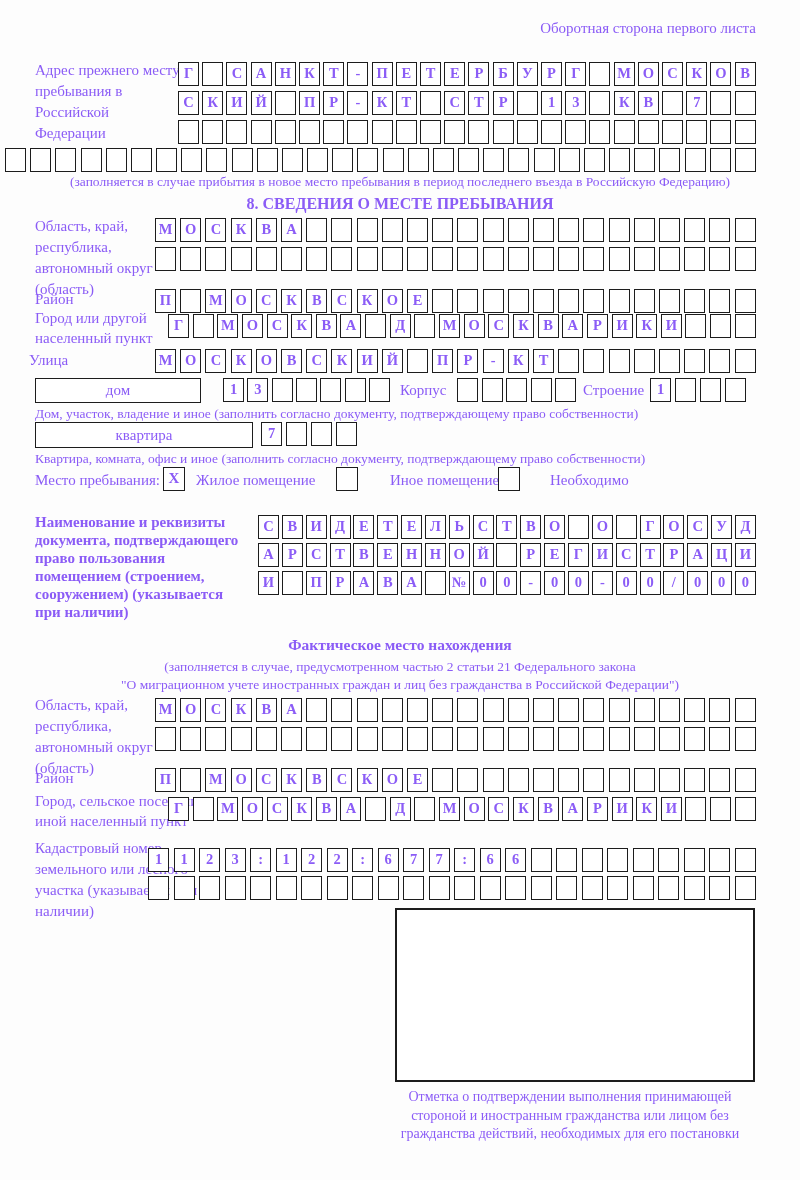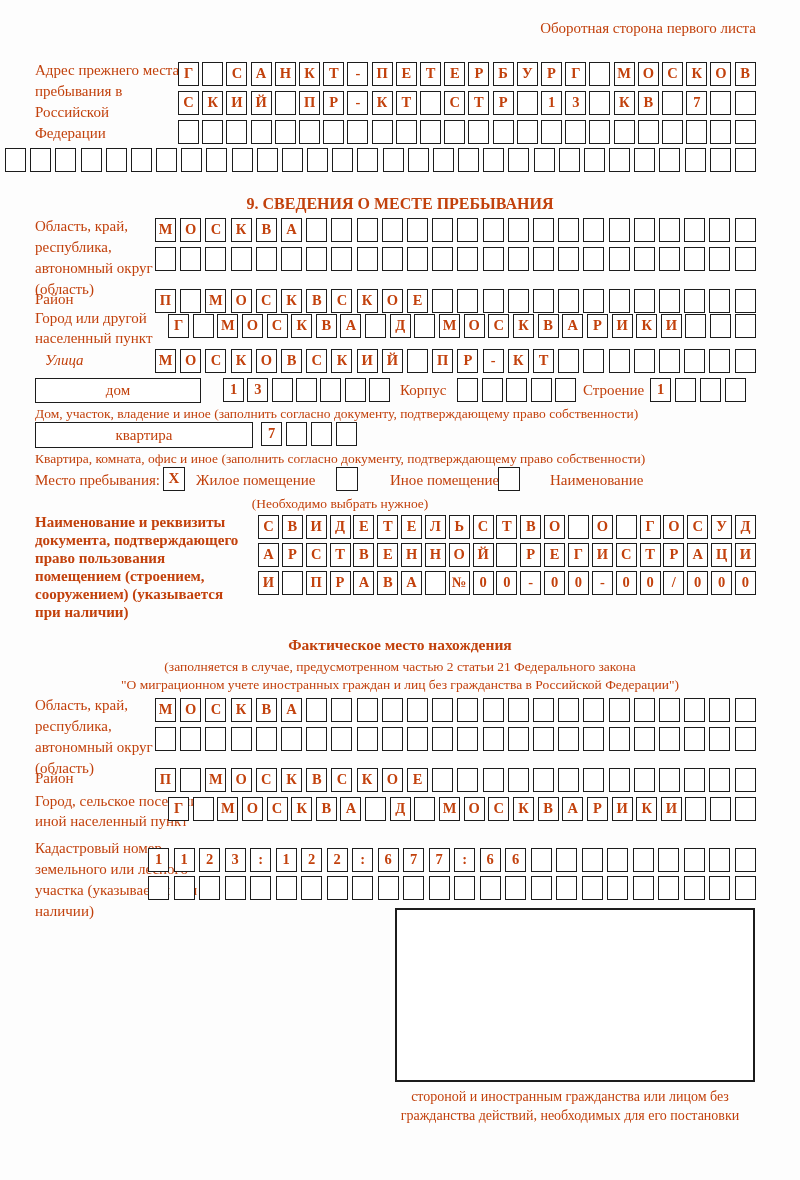--- a/index.html
+++ b/index.html
@@ -1,18 +1,18 @@
 <!DOCTYPE html>
 <html><head>
 <meta charset="utf-8">
 <style>
   html,body{margin:0;padding:0;background:#fff;}
   #page{
     position:relative;width:800px;height:1180px;background:#fdfdfd;
-    font-family:"Liberation Serif","DejaVu Serif",serif;color:#c2410c;
+    font-family:"Liberation Serif","DejaVu Serif",serif;color:#8b5cf6;
     overflow:hidden;
   }
   .abs{position:absolute;}
   .lbl{font-size:15px;line-height:21px;}
   .cap{font-size:13.5px;line-height:16px;}
   .title{font-size:16px;font-weight:bold;text-align:center;}
   .center{text-align:center;}
   .right{text-align:right;}
   .cellrow{position:absolute;display:flex;justify-content:space-between;}
   .cell{
@@ -33,21 +33,21 @@
     position:absolute;box-sizing:border-box;border:2px solid #1c1c1c;background:#fff;
   }
 </style>
 </head>
 <body>
 
 <div id="page">
 
   <div class="abs lbl right" style="left:400px;top:18px;width:356px;">Оборотная сторона первого листа</div>
 
-  <div class="abs lbl" style="left:35px;top:60px;width:148px;">Адрес прежнего места пребывания в Российской Федерации</div>
+  <div class="abs lbl" style="left:35px;top:60px;width:148px;">Адрес прежнего месту пребывания в Российской Федерации</div>
   <div class="cellrow" style="left:178px;top:62px;width:578px;">
       <span class="cell">Г</span>
       <span class="cell"></span>
       <span class="cell">С</span>
       <span class="cell">А</span>
       <span class="cell">Н</span>
       <span class="cell">К</span>
       <span class="cell">Т</span>
       <span class="cell">-</span>
       <span class="cell">П</span>
@@ -144,22 +144,23 @@
       <span class="cell"></span>
       <span class="cell"></span>
       <span class="cell"></span>
       <span class="cell"></span>
       <span class="cell"></span>
       <span class="cell"></span>
       <span class="cell"></span>
       <span class="cell"></span>
       <span class="cell"></span>
     </div>
-
-  <div class="abs title" style="left:0;top:195px;width:800px;">9. СВЕДЕНИЯ О МЕСТЕ ПРЕБЫВАНИЯ</div>
+  <div class="abs cap center" style="left:20px;top:174px;width:760px;">(заполняется в случае прибытия в новое место пребывания в период последнего въезда в Российскую Федерацию)</div>
+
+  <div class="abs title" style="left:0;top:195px;width:800px;">8. СВЕДЕНИЯ О МЕСТЕ ПРЕБЫВАНИЯ</div>
 
   <div class="abs lbl" style="left:35px;top:216px;width:118px;">Область, край, республика, автономный округ (область)</div>
   <div class="cellrow" style="left:155px;top:218px;width:601px;">
       <span class="cell">М</span>
       <span class="cell">О</span>
       <span class="cell">С</span>
       <span class="cell">К</span>
       <span class="cell">В</span>
       <span class="cell">А</span>
       <span class="cell"></span>
@@ -257,21 +258,21 @@
       <span class="cell">А</span>
       <span class="cell">Р</span>
       <span class="cell">И</span>
       <span class="cell">К</span>
       <span class="cell">И</span>
       <span class="cell"></span>
       <span class="cell"></span>
       <span class="cell"></span>
     </div>
 
-  <div class="abs lbl" style="left:45px;top:350px;width:110px;font-style:italic;">Улица</div>
+  <div class="abs lbl" style="left:29px;top:350px;width:110px;">Улица</div>
   <div class="cellrow" style="left:155px;top:349px;width:601px;">
       <span class="cell">М</span>
       <span class="cell">О</span>
       <span class="cell">С</span>
       <span class="cell">К</span>
       <span class="cell">О</span>
       <span class="cell">В</span>
       <span class="cell">С</span>
       <span class="cell">К</span>
       <span class="cell">И</span>
@@ -327,22 +328,21 @@
       <span class="cell"></span>
     </div>
   <div class="abs cap" style="left:35px;top:451px;width:720px;">Квартира, комната, офис и иное (заполнить согласно документу, подтверждающему право собственности)</div>
 
   <div class="abs lbl" style="left:35px;top:470px;">Место пребывания:</div>
   <div class="chk" style="left:163px;top:467px;">X</div>
   <div class="abs lbl" style="left:196px;top:470px;">Жилое помещение</div>
   <div class="chk" style="left:336px;top:467px;"></div>
   <div class="abs lbl" style="left:370px;top:470px;margin-left:20px;">Иное помещение</div>
   <div class="chk" style="left:498px;top:467px;"></div>
-  <div class="abs lbl" style="left:550px;top:470px;">Наименование</div>
-  <div class="abs cap center" style="left:220px;top:496px;width:240px;">(Необходимо выбрать нужное)</div>
+  <div class="abs lbl" style="left:550px;top:470px;">Необходимо</div>
 
   <div class="abs lbl" style="left:35px;top:513px;width:216px;line-height:18px;font-weight:bold;">Наименование и реквизиты документа, подтверждающего право пользования помещением (строением, сооружением) (указывается при наличии)</div>
   <div class="cellrow" style="left:258px;top:515px;width:498px;">
       <span class="cell">С</span>
       <span class="cell">В</span>
       <span class="cell">И</span>
       <span class="cell">Д</span>
       <span class="cell">Е</span>
       <span class="cell">Т</span>
       <span class="cell">Е</span>
@@ -571,17 +571,18 @@
       <span class="cell"></span>
       <span class="cell"></span>
       <span class="cell"></span>
       <span class="cell"></span>
       <span class="cell"></span>
       <span class="cell"></span>
     </div>
 
   <div class="stamp" style="left:395px;top:908px;width:360px;height:174px;"></div>
   <div class="abs center" style="left:370px;top:1088px;width:400px;font-size:14px;line-height:18.5px;">
+    <div>Отметка о подтверждении выполнения принимающей</div>
     <div>стороной и иностранным гражданства или лицом без</div>
     <div>гражданства действий, необходимых для его постановки</div>
   </div>
 
 </div>
 
 </body></html>

